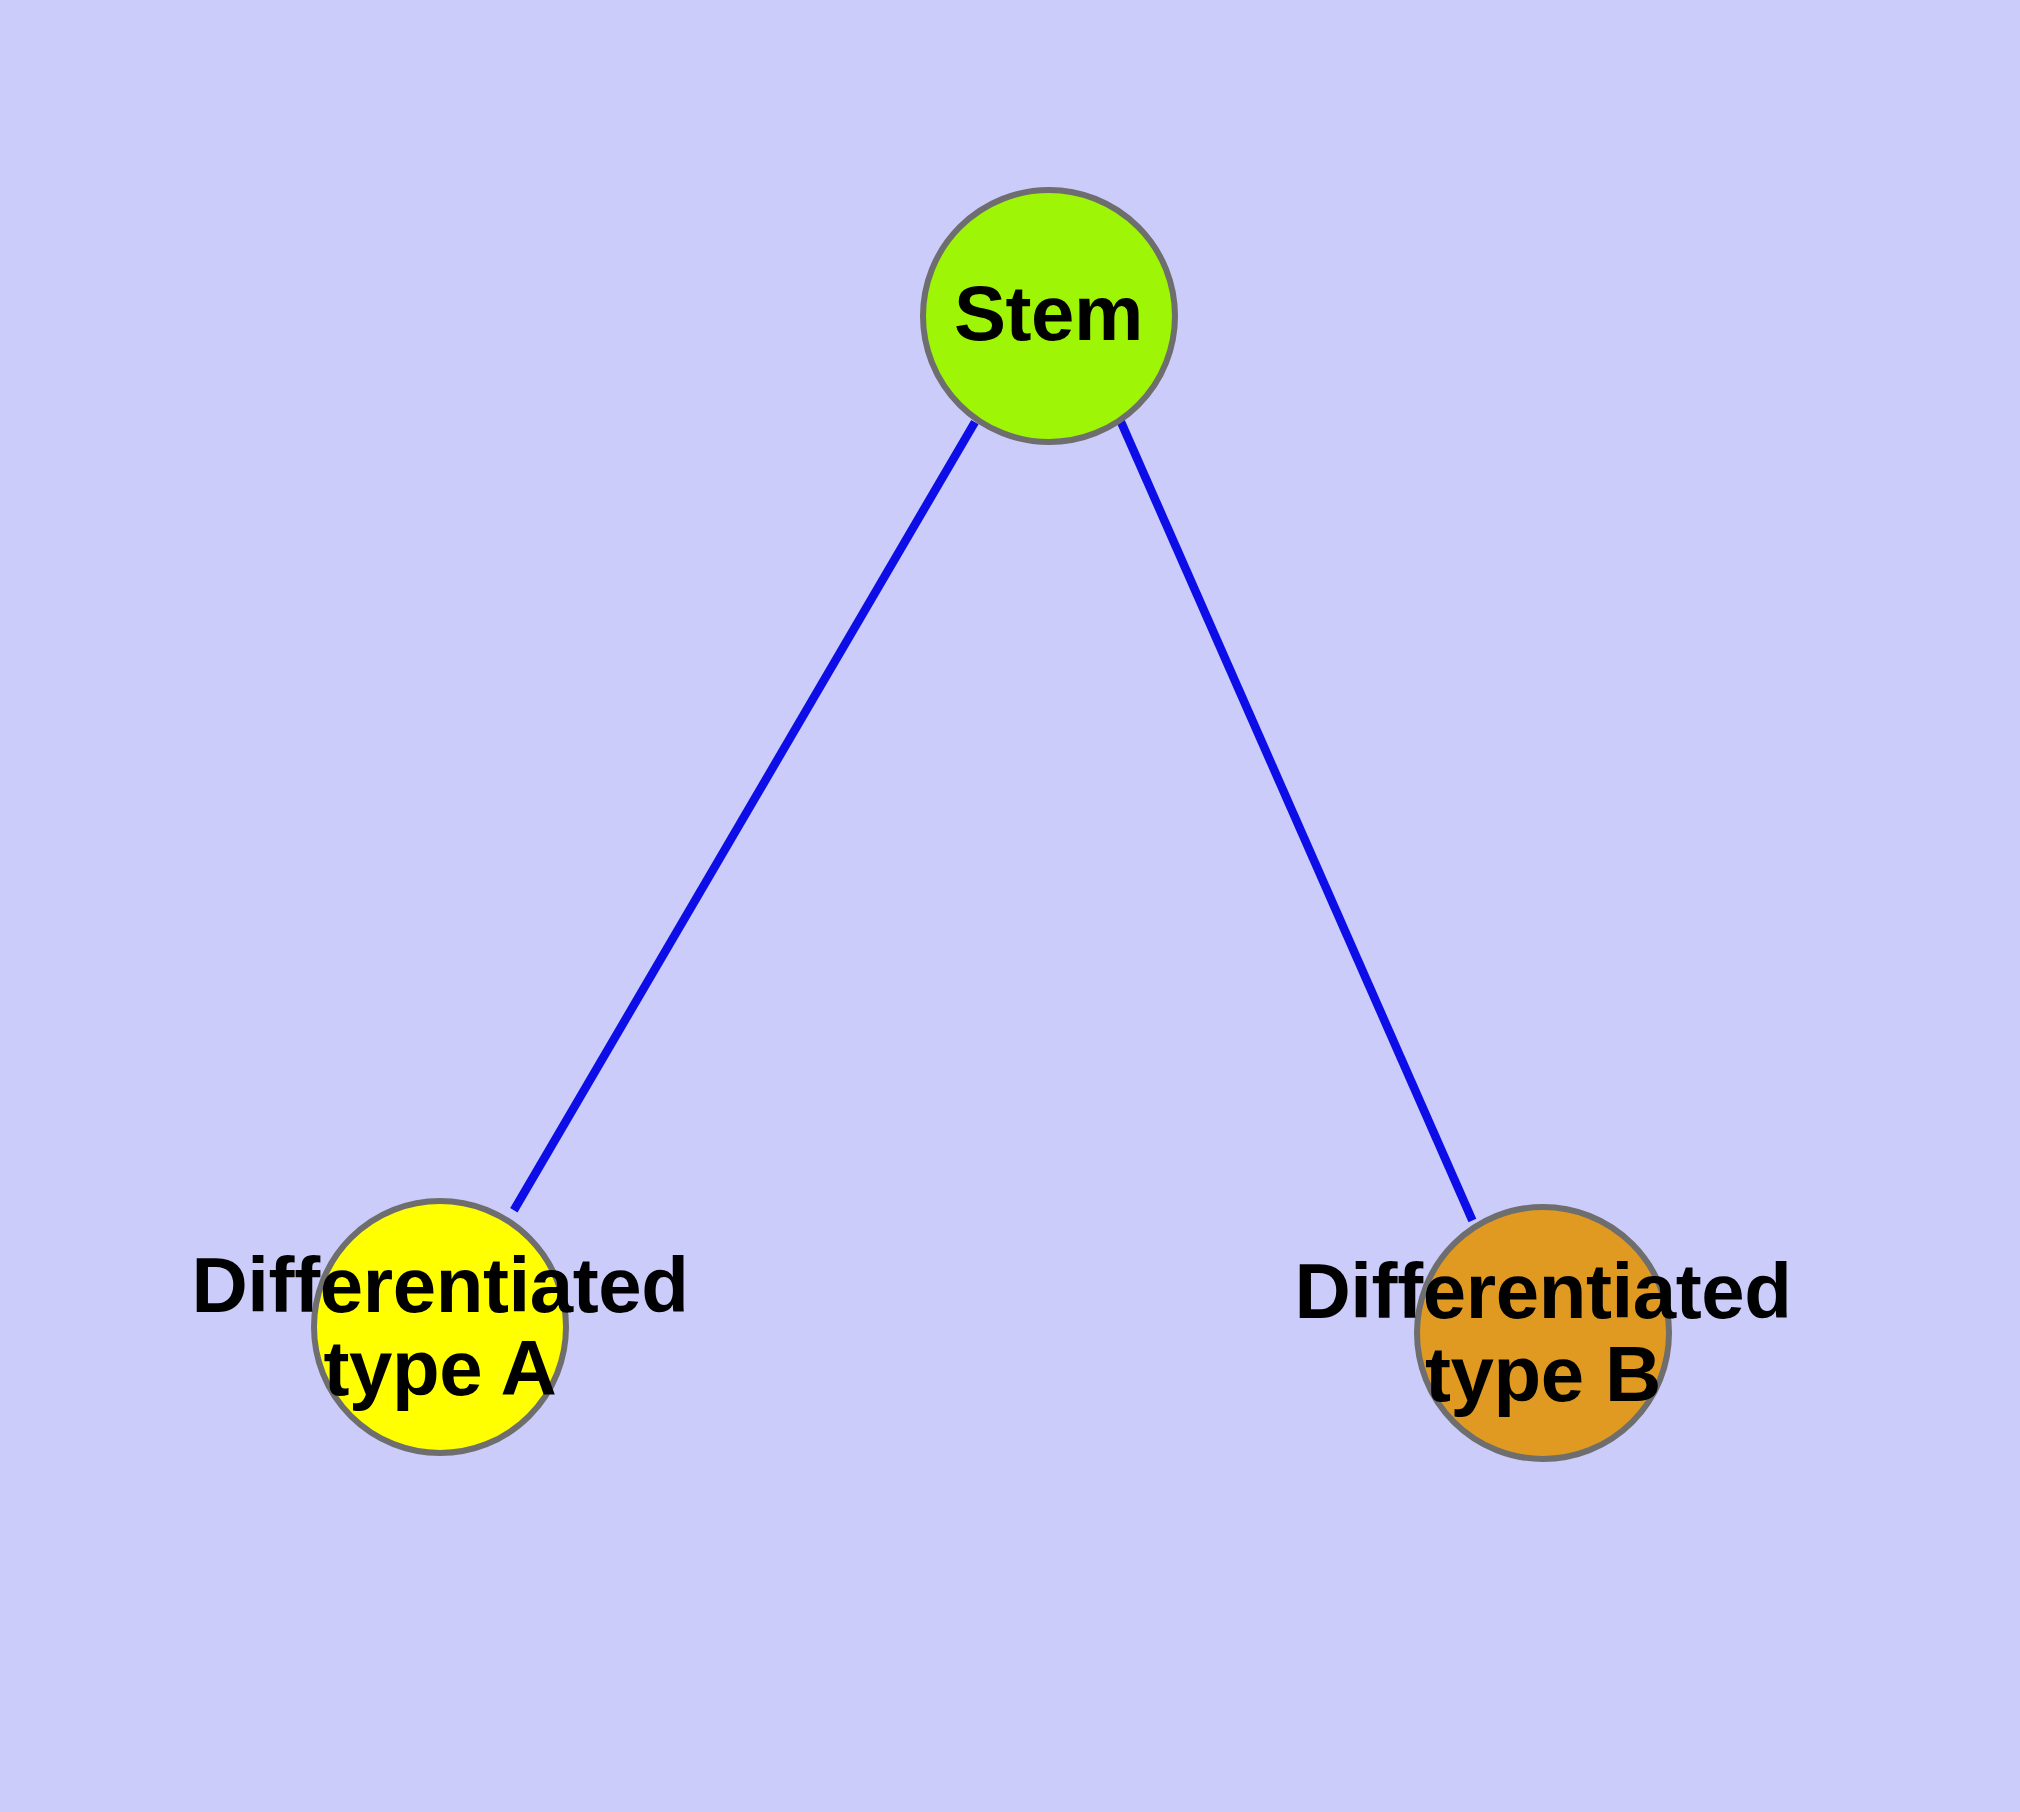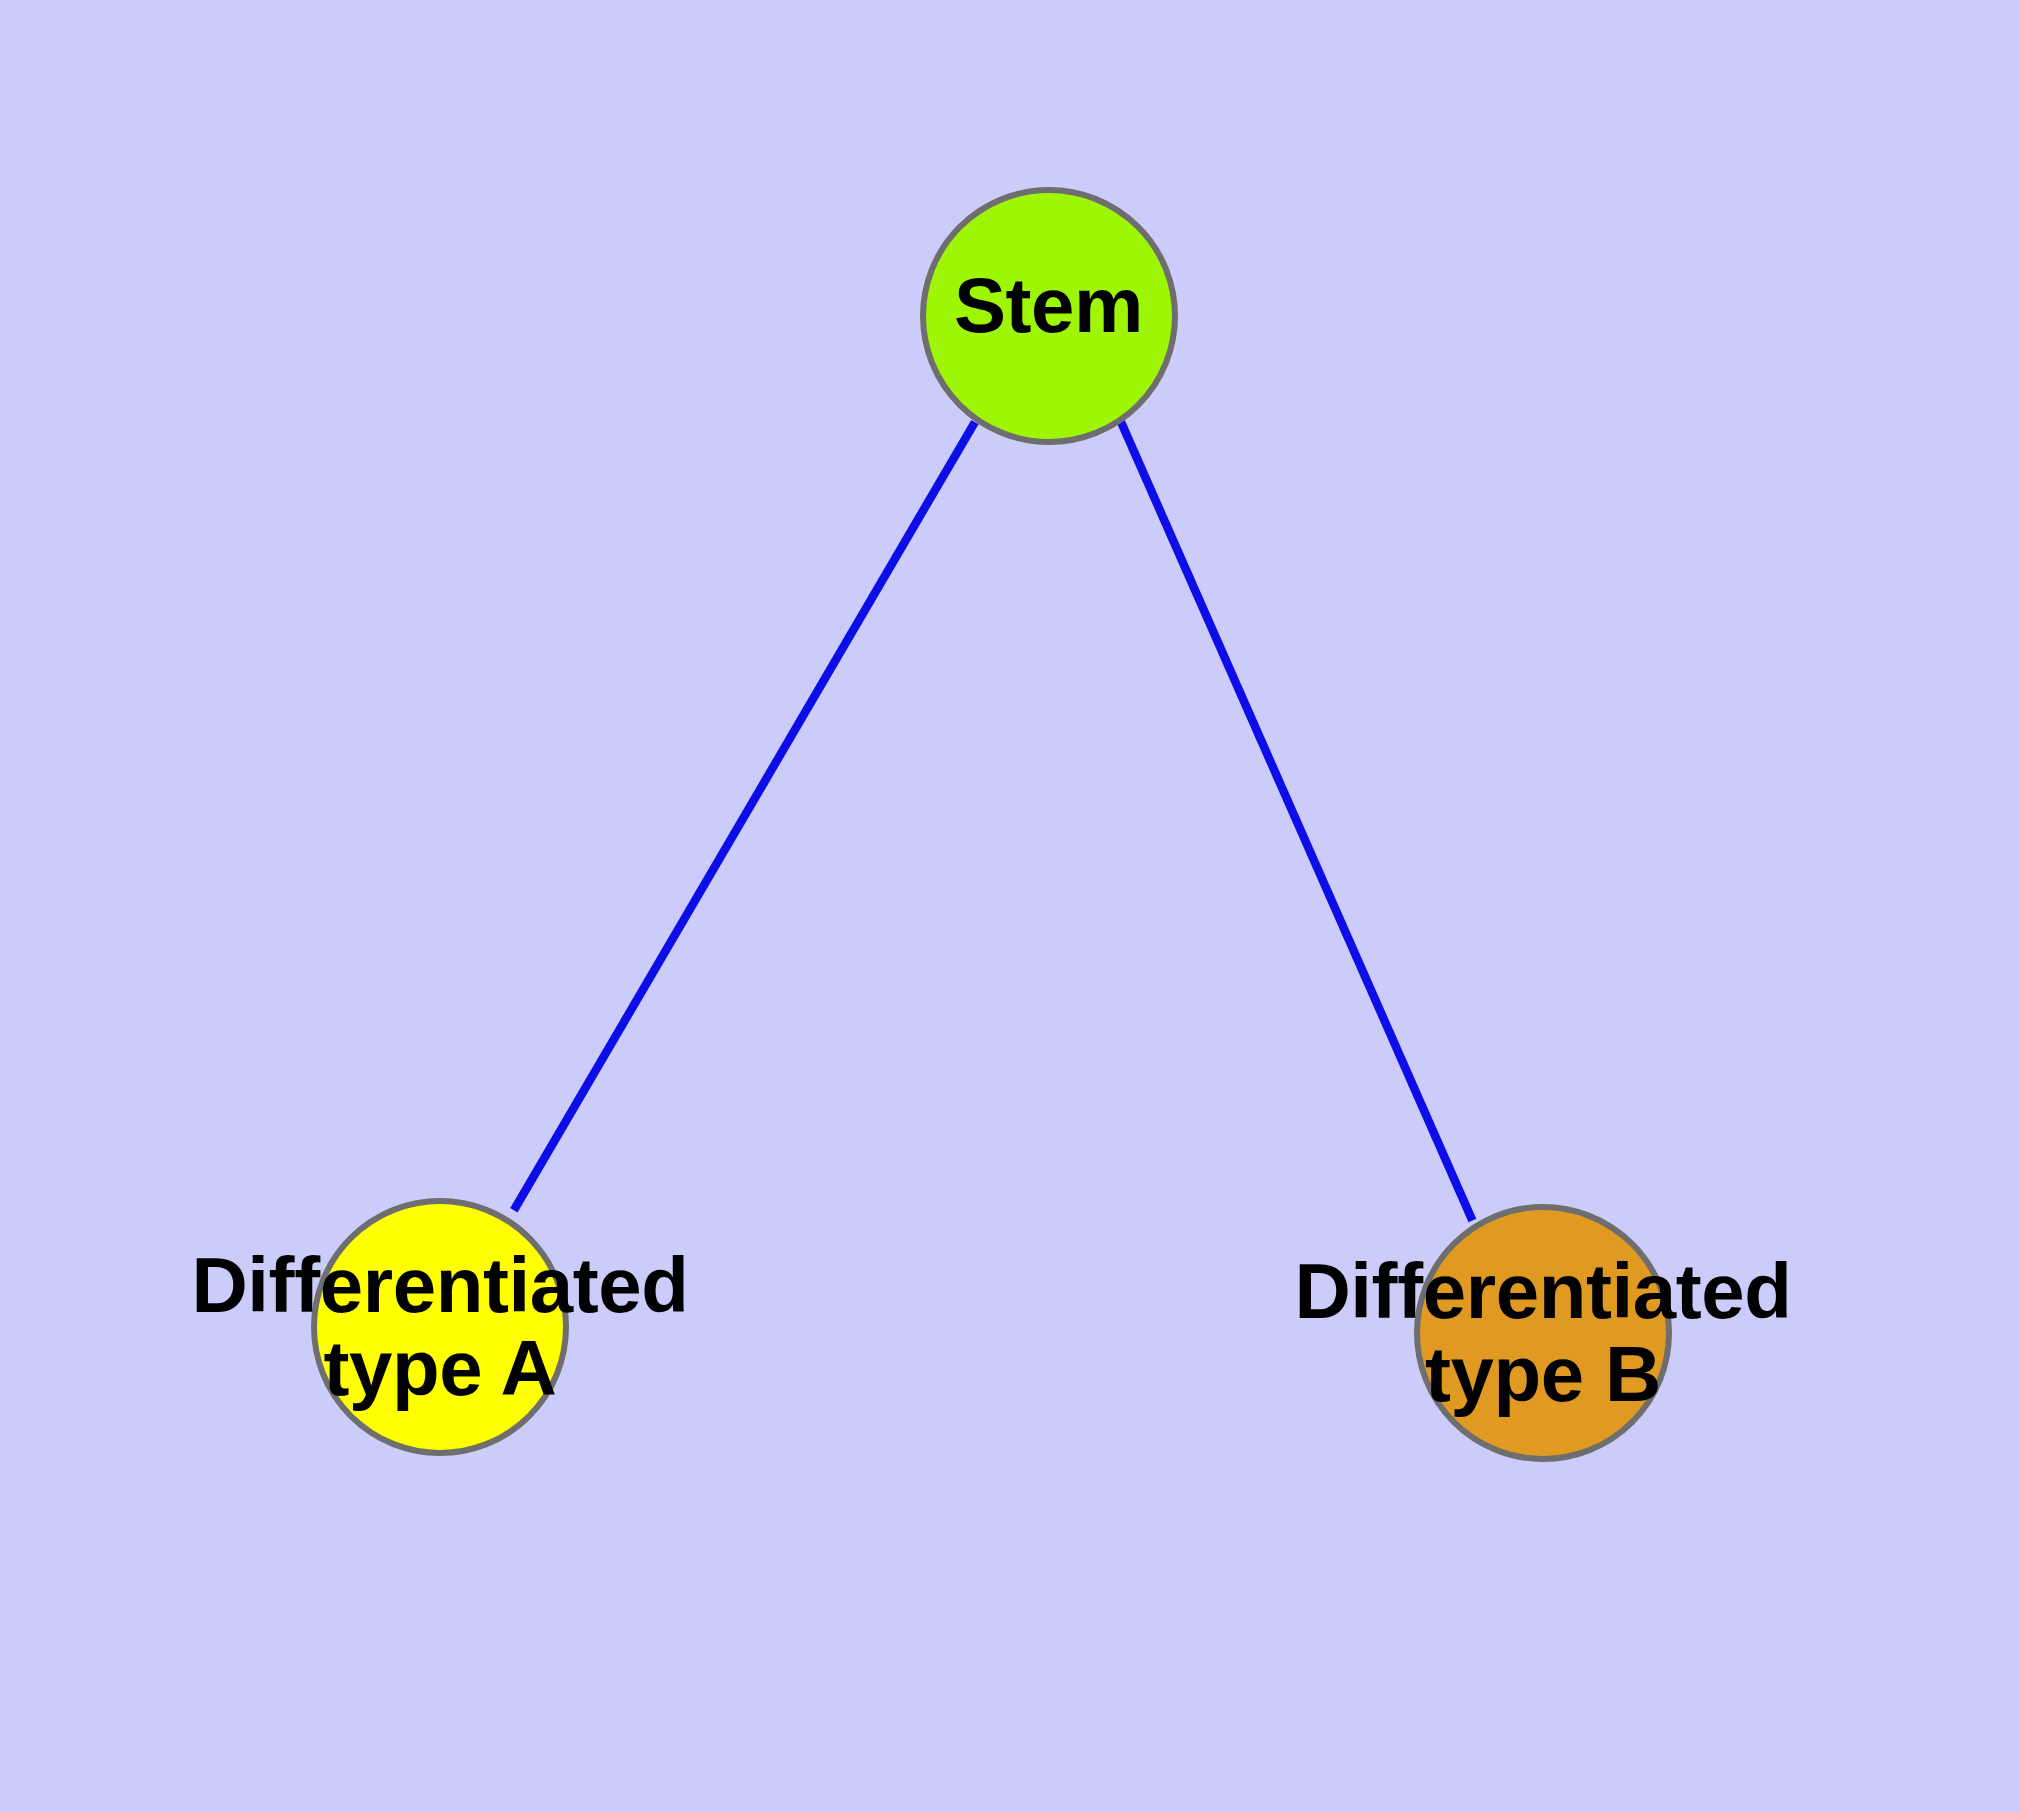--- a/index.html
+++ b/index.html
@@ -46,21 +46,21 @@
   }
   #node-stem {
     left: 920px;
     top: 187px;
     width: 259px;
     height: 259px;
     background: #9ef505;
   }
   #label-stem {
     left: 794px;
-    top: 264px;
+    top: 272px;
     width: 509px;
   }
   #node-diff-a {
     left: 310px;
     top: 1198px;
     width: 259px;
     height: 259px;
     background: #ffff00;
   }
   #label-diff-a {

